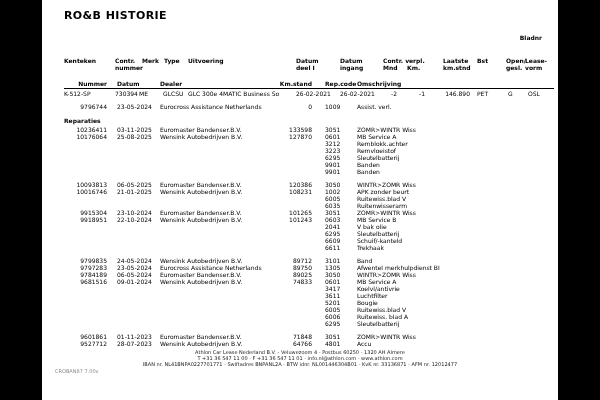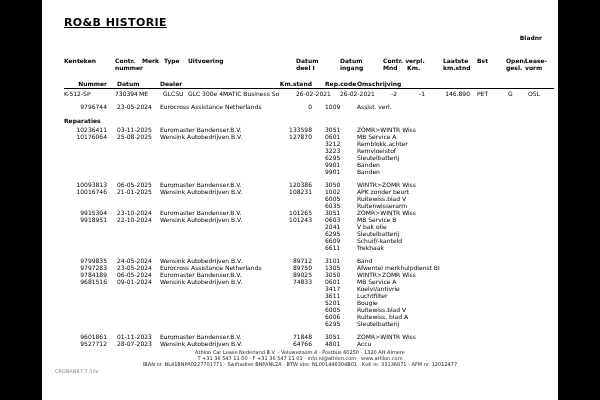--- a/index.html
+++ b/index.html
@@ -1,19 +1,19 @@
 <!DOCTYPE html>
 <html><head>
 <meta charset="utf-8">
 <style>
   * { margin:0; padding:0; box-sizing:border-box; }
   html,body { width:600px; height:400px; }
   body { background:#000; font-family:"DejaVu Sans", sans-serif; position:relative; overflow:hidden; }
   .page { position:absolute; left:42px; top:0; width:516px; height:400px; background:#fff; color:#000; }
-  .title { position:absolute; left:22px; top:16px; font-size:11px; font-weight:bold; letter-spacing:0.4px;text-decoration:underline; }
+  .title { position:absolute; left:22px; top:9px; font-size:11px; font-weight:bold; letter-spacing:0.4px; }
   .bladnr { position:absolute; right:16px; top:34px; font-size:6px; font-weight:bold; }
   .cell { position:absolute; font-size:6px; line-height:7px; white-space:pre-line; }
   .b { font-weight:bold; }
   
   .h1 { top:57px; }
   .c-kent  { left:22px; }
   .c-contr { left:73px; }
   .c-merk  { left:100px; }
   .c-type  { left:122px; }
   .c-uitv  { left:146px; }

